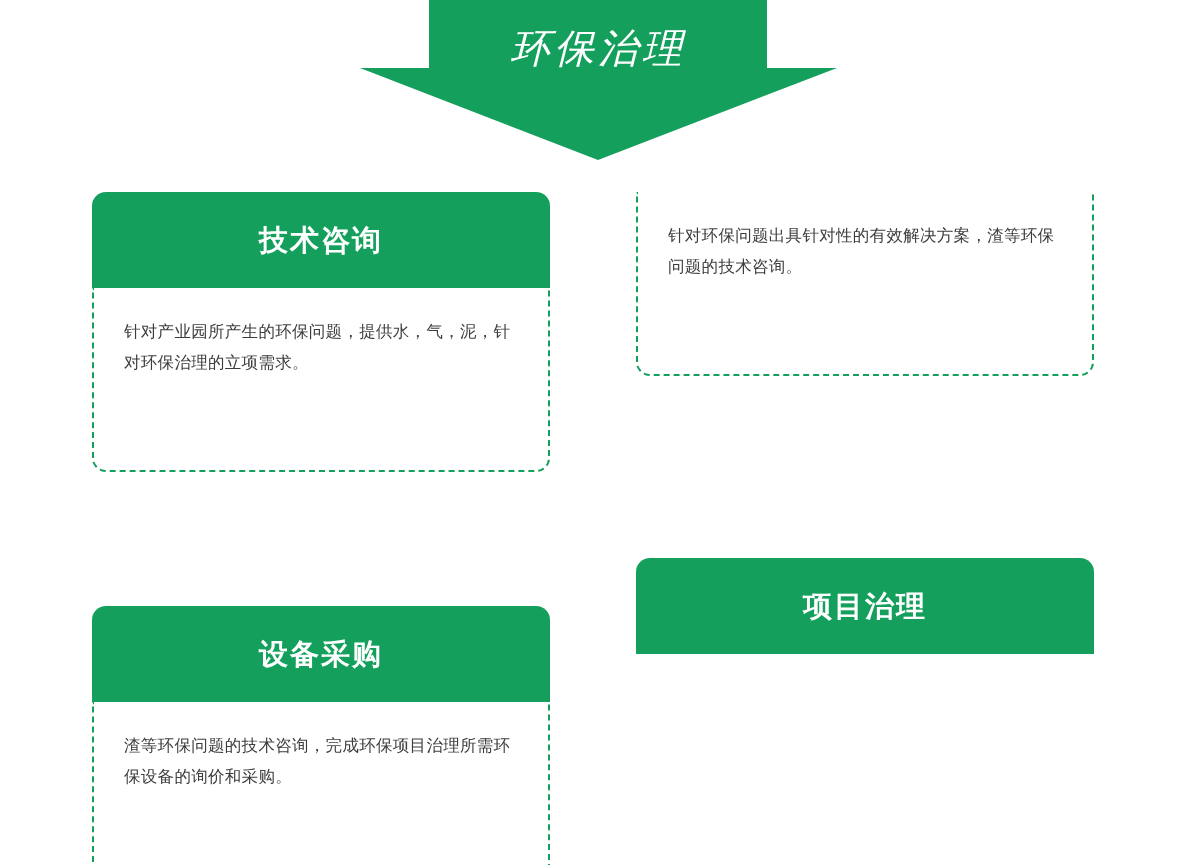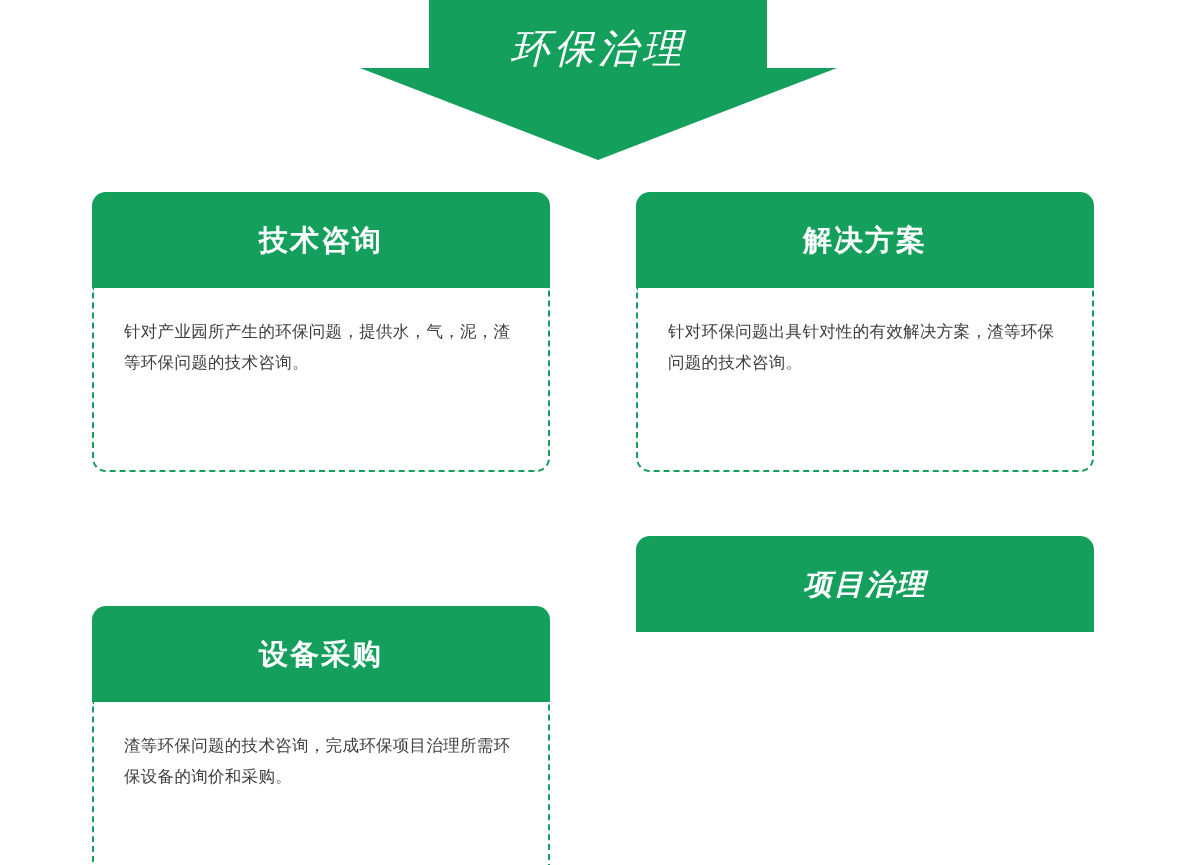--- a/index.html
+++ b/index.html
@@ -52,21 +52,21 @@
     height: 660px;
   }
   .card {
     position: absolute;
     width: 458px;
     height: 280px;
   }
   .card.c0 { left: 0;   top: 0; }
   .card.c1 { left: 544px; top: 0; }
   .card.c2 { left: 0;   top: 366px; margin-top: 48px; }
-  .card.c3 { left: 544px; top: 344px; font-style: italic; }
+  .card.c3 { left: 544px; top: 366px; }
 
   .card-head {
     position: relative;
     height: 96px;
     background: #14a05c;
     border-radius: 14px 14px 0 0;
     display: flex;
     align-items: center;
     justify-content: center;
     box-sizing: border-box;
@@ -109,28 +109,25 @@
   <div class="arrow-label">环保治理</div>
 </div>
 
 <div class="grid">
 
   <div class="card c0">
     <div class="card-head">
       <div class="card-title">技术咨询</div>
     </div>
     <div class="card-body">
-      <div class="card-text">针对产业园所产生的环保问题，提供水，气，泥，渣等环保问题的技术咨询。</div>
+      <div class="card-text">针对产业园所产生的环保问题，提供水，气，泥，针对环保治理的立项需求。</div>
     </div>
   </div>
 
   <div class="card c1">
-    <div class="card-head">
-      <div class="card-title">解决方案</div>
-    </div>
     <div class="card-body">
       <div class="card-text">针对环保问题出具针对性的有效解决方案，渣等环保问题的技术咨询。</div>
     </div>
   </div>
 
   <div class="card c2">
     <div class="card-head">
       <div class="card-title">设备采购</div>
     </div>
     <div class="card-body">

